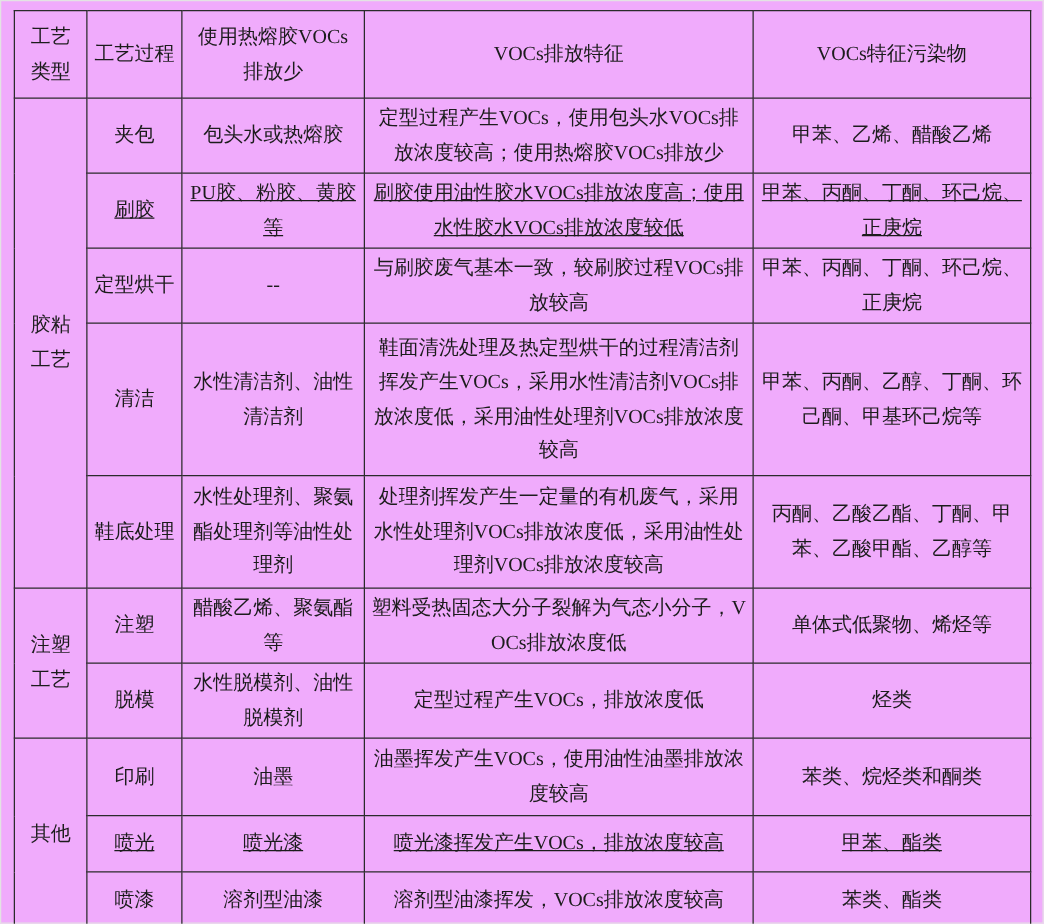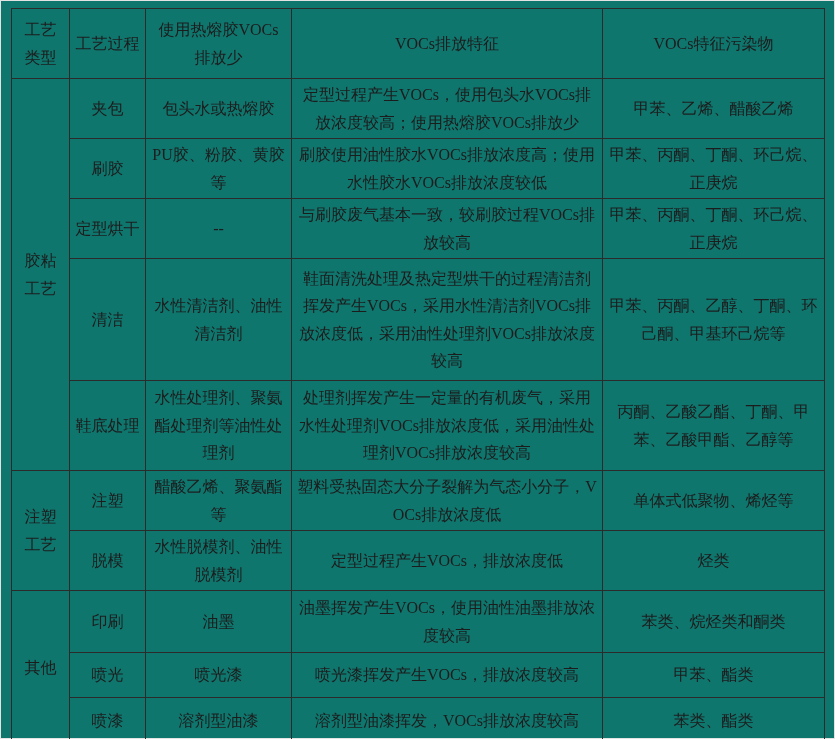--- a/index.html
+++ b/index.html
@@ -5,21 +5,21 @@
   html, body {
     margin: 0;
     padding: 0;
     background: #ffffff;
     font-family: "Liberation Serif", "DejaVu Serif", serif;
   }
   .page {
     width: 835px;
     height: 739px;
     box-sizing: border-box;
-    background: #0f766e;
+    background: #f0abfc;
     border: 1px solid #e3e3e3;
     padding: 7px 10px;
   }
   table.vocs-table {
     border-collapse: collapse;
     table-layout: fixed;
     width: 813px;
     color: #1c1c1c;
   }
   table.vocs-table td, table.vocs-table th {
@@ -33,28 +33,28 @@
     box-sizing: border-box;
     word-break: break-all;
   }
   col.c-type   { width: 58px;  }
   col.c-proc   { width: 76px;  }
   col.c-mat    { width: 146px; }
   col.c-char   { width: 311px; }
   col.c-pol    { width: 222px; }
   tr.h-head { height: 70px; }
   tr.h-r0  { height: 57px; }
-  tr.h-r1  { height: 57px; }
+  tr.h-r1  { height: 57px; text-decoration: underline; }
   tr.h-r2  { height: 58px; }
   tr.h-r3  { height: 122px; }
   tr.h-r4  { height: 90px; }
   tr.h-r5  { height: 58px; }
   tr.h-r6  { height: 58px; }
   tr.h-r7  { height: 62px; }
-  tr.h-r8  { height: 45px; }
+  tr.h-r8  { height: 45px; text-decoration: underline; }
   tr.h-r9  { height: 47px; }
 </style>
 </head>
 <body>
 
 <div class="page">
   <table class="vocs-table">
     <colgroup>
       <col class="c-type">
       <col class="c-proc">

